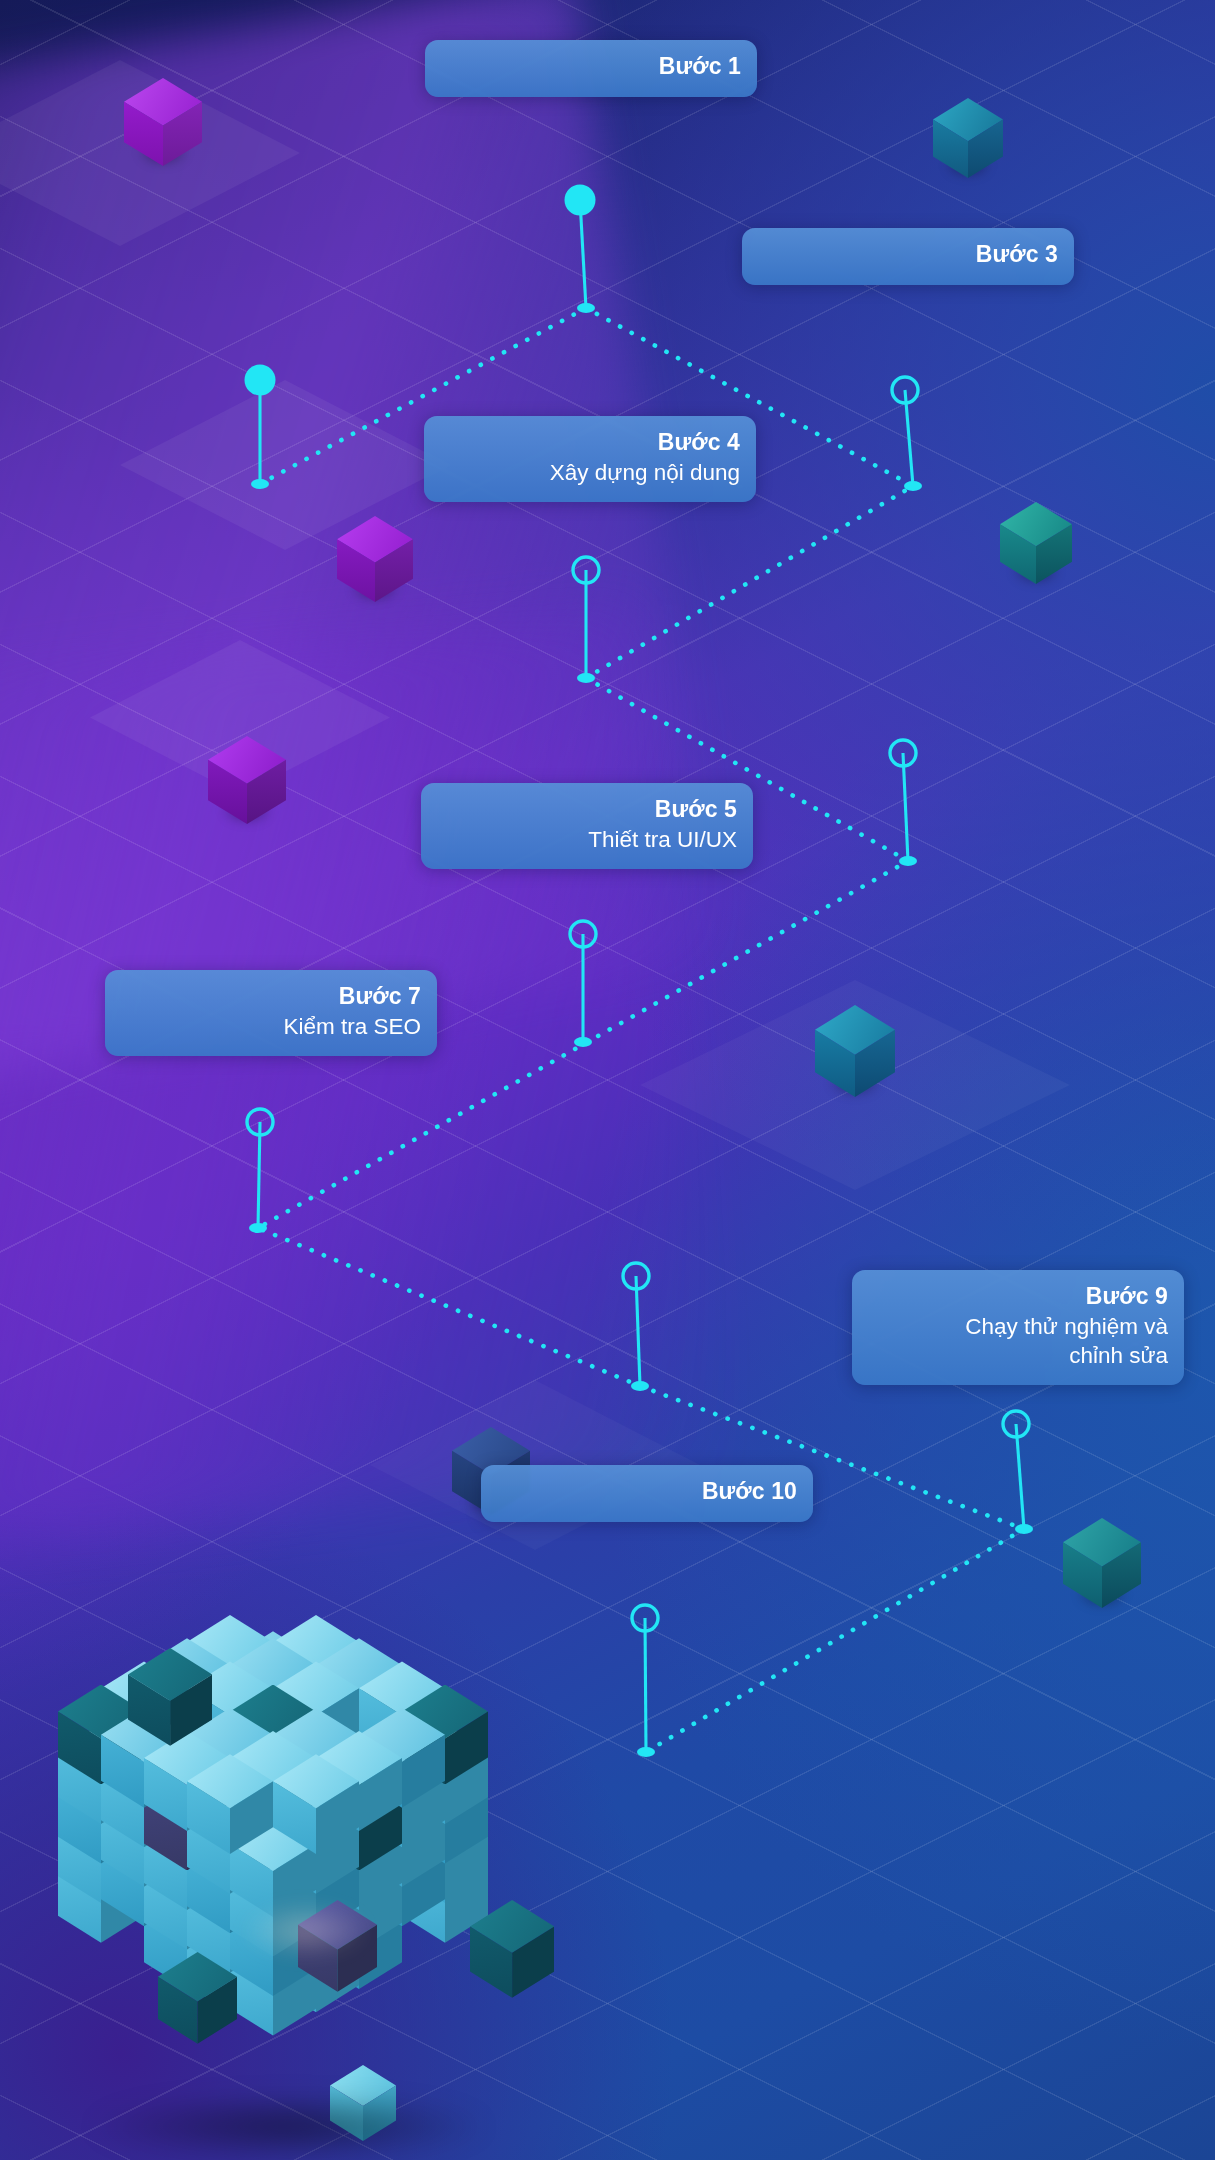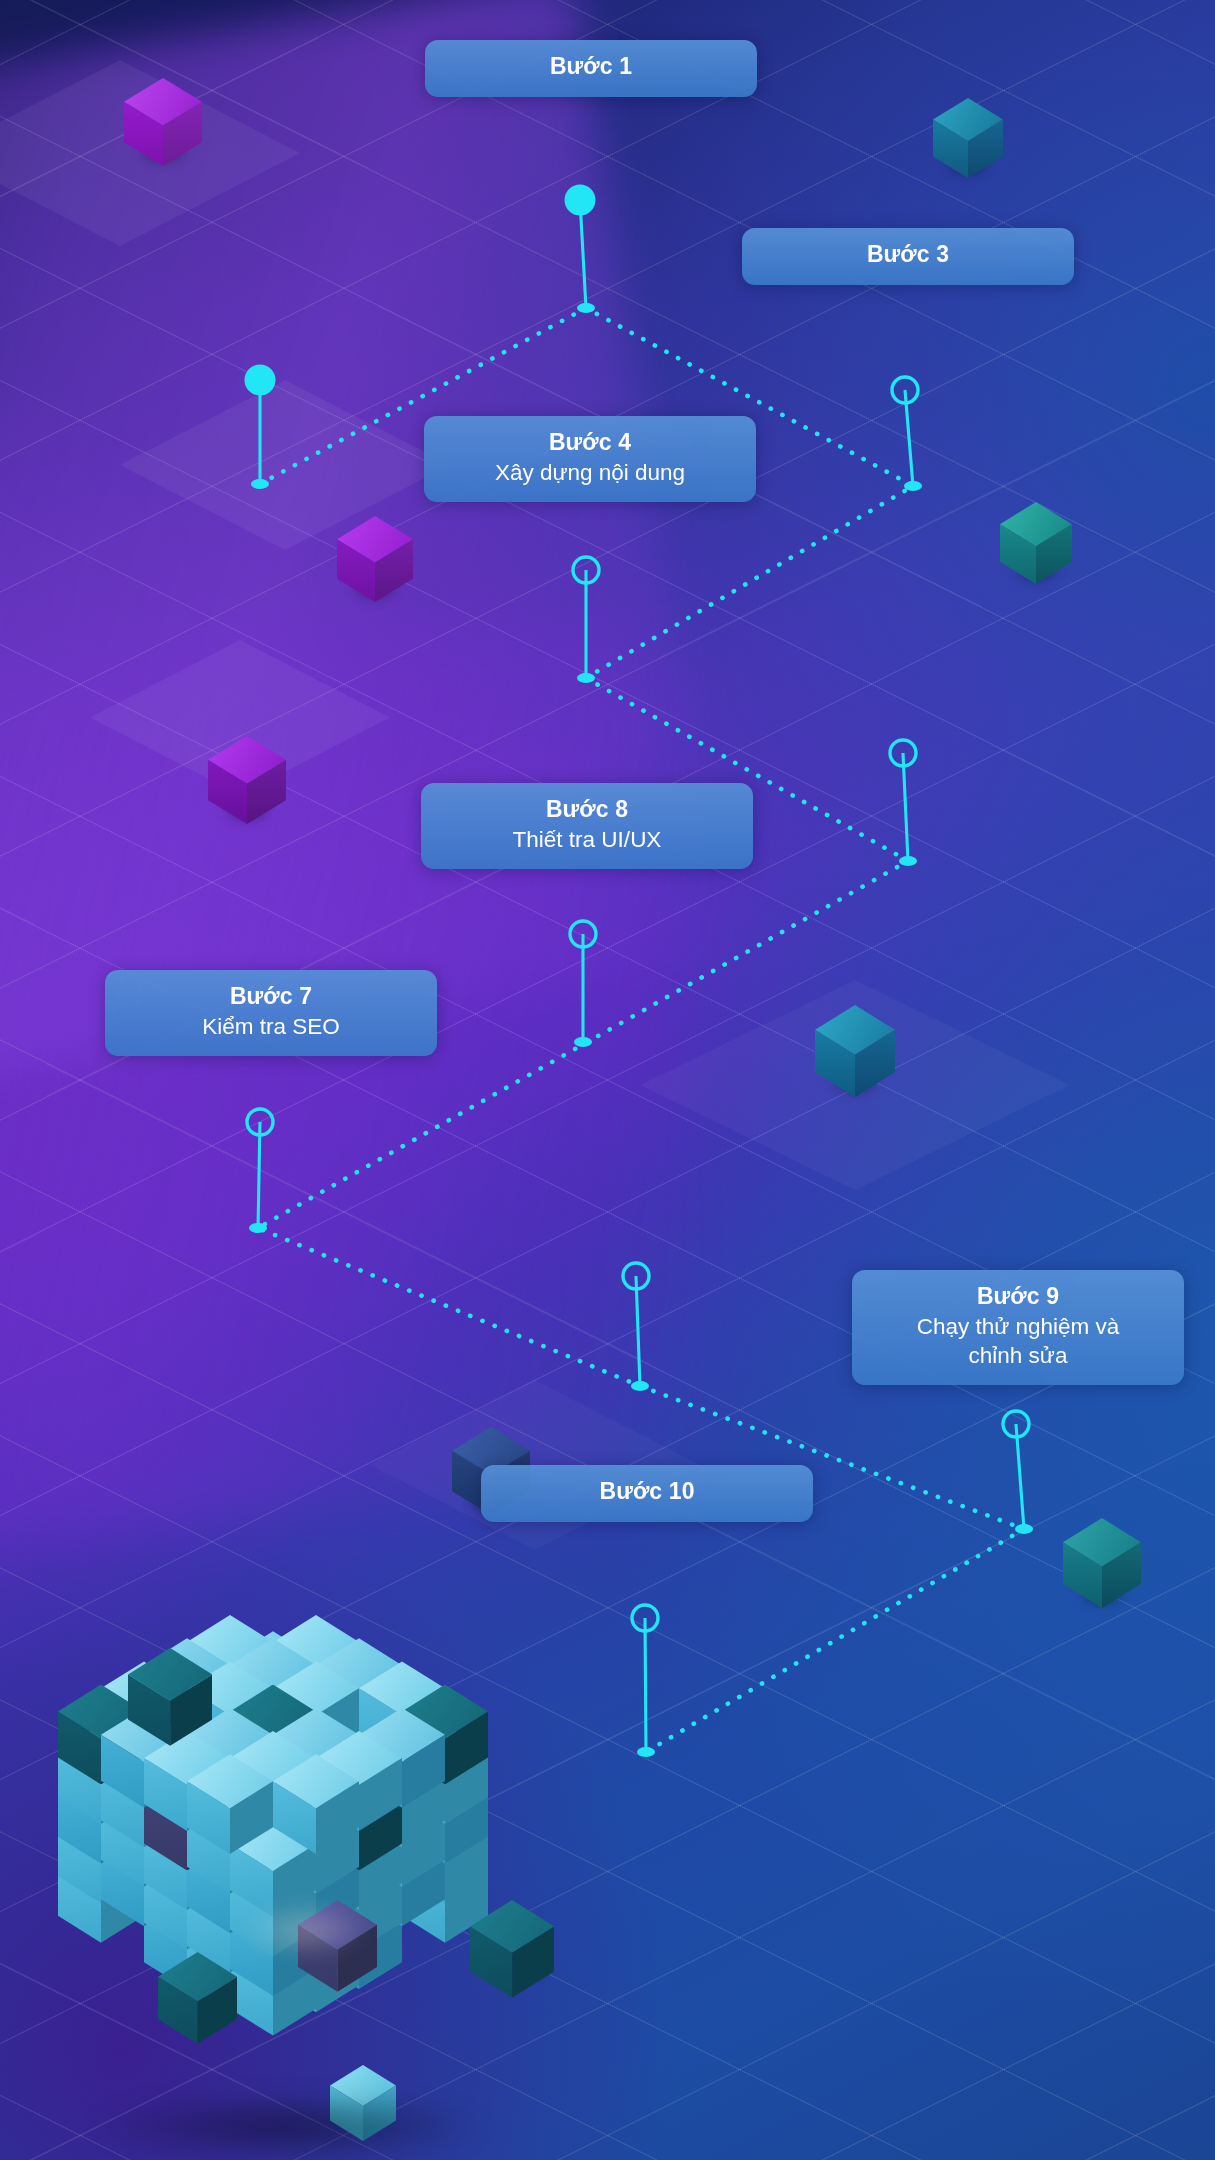--- a/index.html
+++ b/index.html
@@ -103,21 +103,21 @@
   
   #links{ position:absolute; left:0; top:0; width:1215px; height:2160px; }
 
   
   .card{
     position:absolute;
     border-radius:13px;
     background:linear-gradient(180deg, rgba(86,144,215,.93) 0%, rgba(58,120,200,.93) 100%);
     box-shadow:0 2px 16px rgba(6,14,50,.30);
     padding:12px 16px 15px;
-    text-align:center;
+    text-align:right;
     color:#ffffff;
     backdrop-filter:blur(1px);
   }
   .card .num{
     font-weight:bold;
     font-size:23px;
     line-height:1.30;
     letter-spacing:.1px;
   }
   .card .lbl{
@@ -752,21 +752,21 @@
     <div class="num">Bước 3</div>
   </div>
 
   <div class="card" style="left:424px;top:416px;width:332px;">
     <div class="num">Bước 4</div>
     <div class="lbl">Xây dựng nội dung</div>
   </div>
 
 
   <div class="card" style="left:421px;top:783px;width:332px;">
-    <div class="num">Bước 8</div>
+    <div class="num">Bước 5</div>
     <div class="lbl">Thiết tra UI/UX</div>
   </div>
 
   <div class="card" style="left:105px;top:970px;width:332px;">
     <div class="num">Bước 7</div>
     <div class="lbl">Kiểm tra SEO</div>
   </div>
 
 
   <div class="card" style="left:852px;top:1270px;width:332px;">

